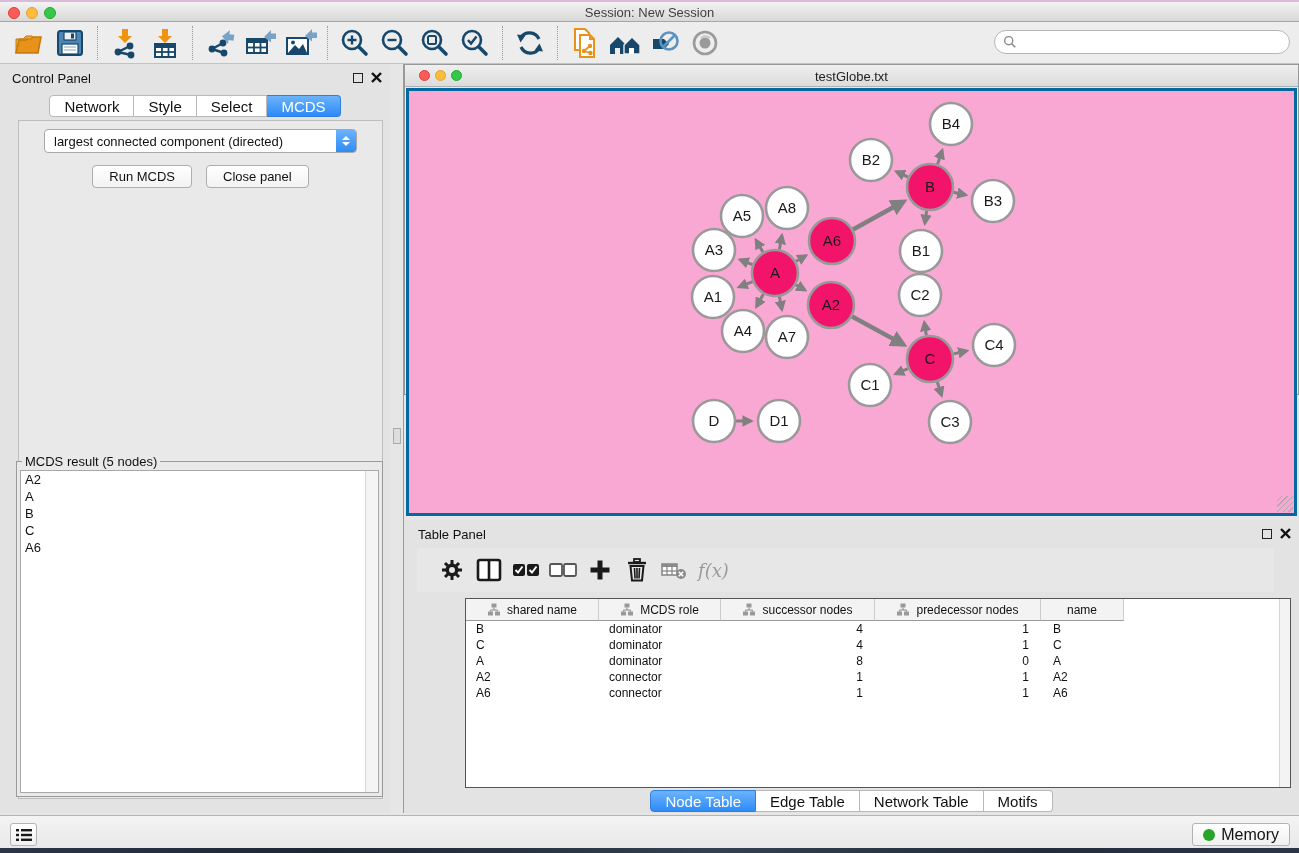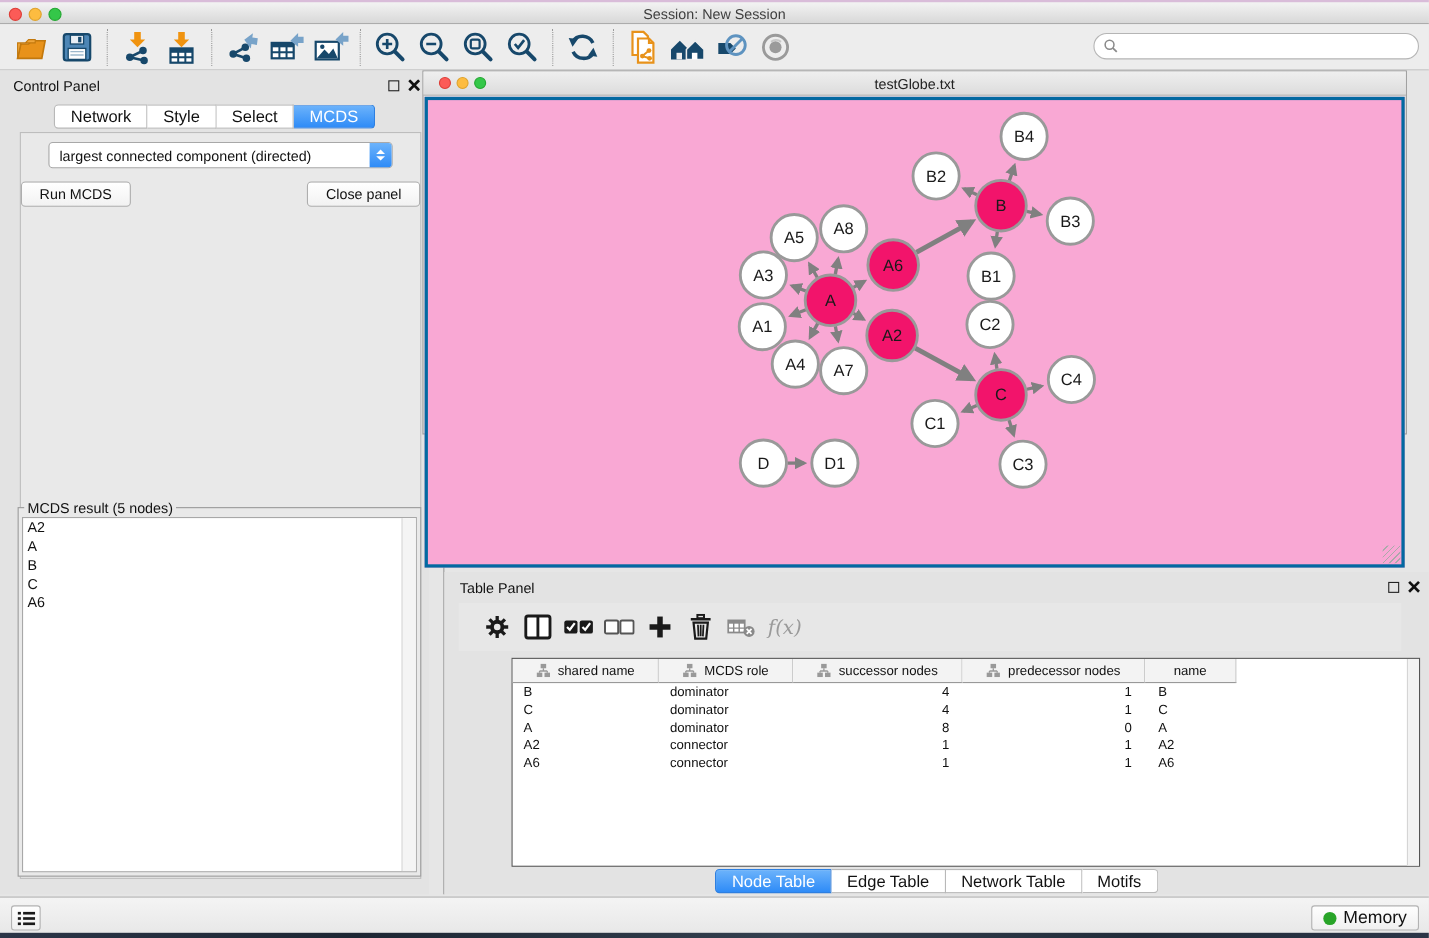--- a/index.html
+++ b/index.html
@@ -38,34 +38,34 @@
   .seg-tab:last-child { border-radius:0 4px 4px 0; }
   .seg-tab.selected { background:linear-gradient(#6cb3fb,#2e8bf7); color:#fff; border-color:#2e7fe0; }
   .cp-frame { position:absolute; left:18px; right:7px; top:56px; bottom:14px; background:#e9e9e9; border:1px solid #bdbdbd; }
   .opt-label { text-align:center; margin-top:16px; font-size:13px; color:#111; }
   .dropdown { position:relative; margin:8px auto 0 auto; width:313px; height:24px; background:#fff; border:1px solid #a8a8a8; border-radius:4px; display:flex; align-items:center; }
   .dropdown .dd-text { padding-left:9px; font-size:13px; color:#111; flex:1; white-space:nowrap; overflow:hidden; }
   .dd-stepper { width:20px; height:22px; background:linear-gradient(#6cb3fb,#2e8bf7); border-radius:0 3px 3px 0; display:flex; flex-direction:column; align-items:center; justify-content:center; gap:2px; }
   .dd-stepper .chev { width:0; height:0; border-left:4px solid transparent; border-right:4px solid transparent; }
   .chev.up { border-bottom:4px solid #fff; }
   .chev.down { border-top:4px solid #fff; }
-  .btn-row { display:flex; justify-content:space-between; gap:14px; margin-top:12px; }
+  .btn-row { display:flex; justify-content:center; gap:14px; margin-top:12px; }
   .push-btn { background:linear-gradient(#ffffff,#f2f2f2); border:1px solid #aeaeae; border-radius:4px; height:23px; padding:0 16px; font-size:13px; color:#111; display:flex; align-items:center; }
   .result-box { position:absolute; left:-3px; right:-1px; top:340px; bottom:1px; border:1px solid #9a9a9a; background:#e9e9e9; }
   .result-legend { position:absolute; left:5px; top:-8px; background:#e9e9e9; padding:0 3px; font-size:13px; color:#111; }
   .result-list { position:absolute; left:3px; right:3px; top:8px; bottom:3px; background:#fff; border:1px solid #a8a8a8; overflow:hidden; }
   .result-scroll { position:absolute; right:0; top:0; bottom:0; width:13px; background:#f4f4f4; border-left:1px solid #d8d8d8; }
   .result-item { font-size:13px; color:#111; padding:1px 0 1px 4px; line-height:15px; }
 
   
   .gutter { position:absolute; left:390px; top:64px; width:14px; height:749px; background:#e6e6e6; border-right:1px solid #9a9a9a; }
   .gutter-handle { position:absolute; left:3px; top:364px; width:8px; height:16px; background:#ddd; border:1px solid #aaa; }
 
   
-  .net-window { position:absolute; left:384px; top:64px; width:895px; height:331px; border:1px solid #999; background:#e9e9e9; }
+  .net-window { position:absolute; left:404px; top:64px; width:895px; height:331px; border:1px solid #999; background:#e9e9e9; }
   .net-titlebar { position:relative; height:22px; background:linear-gradient(#efefef,#dcdcdc); border-bottom:1px solid #b0b0b0; }
   .net-titlebar .title { position:absolute; left:0; right:0; top:4px; text-align:center; font-size:13px; color:#222; }
   .tl.small { width:11px; height:11px; top:5px; }
   .tl.small.red { left:14px; } .tl.small.yellow { left:30px; } .tl.small.green { left:46px; }
   .net-canvas { position:absolute; left:1px; top:23px; width:891px; height:428px; background:#f9a8d4; border:3px solid #0369a1; }
   .net-canvas svg { display:block; }
   .resize-grip { position:absolute; right:1px; bottom:1px; width:16px; height:16px;
     background:repeating-linear-gradient(135deg, transparent, transparent 3px, #aaa 3px, #aaa 4px); }
 
   

